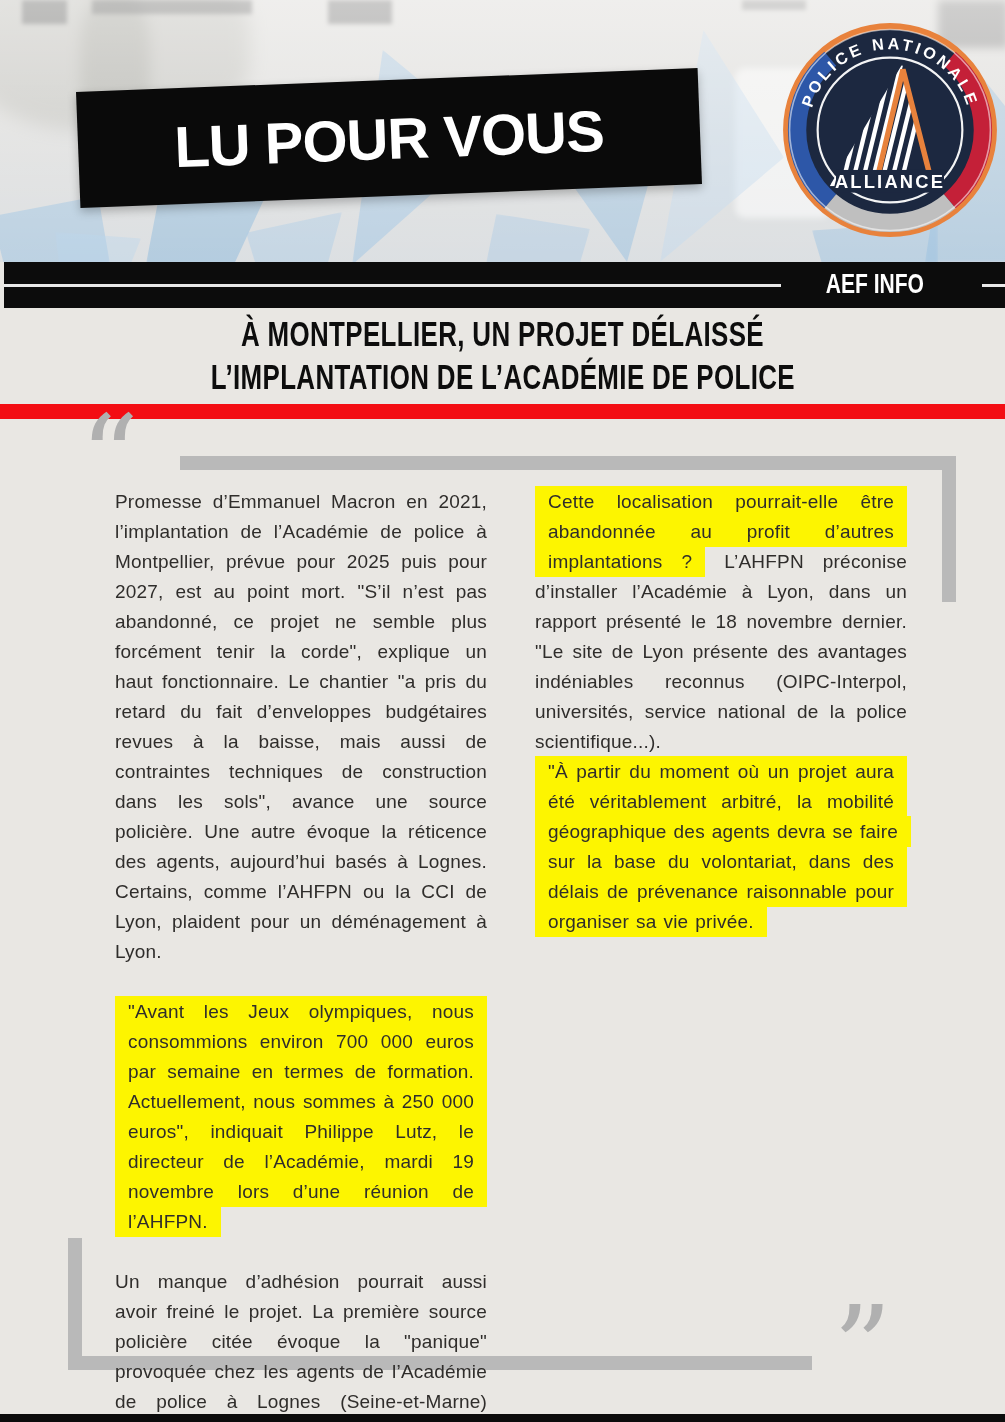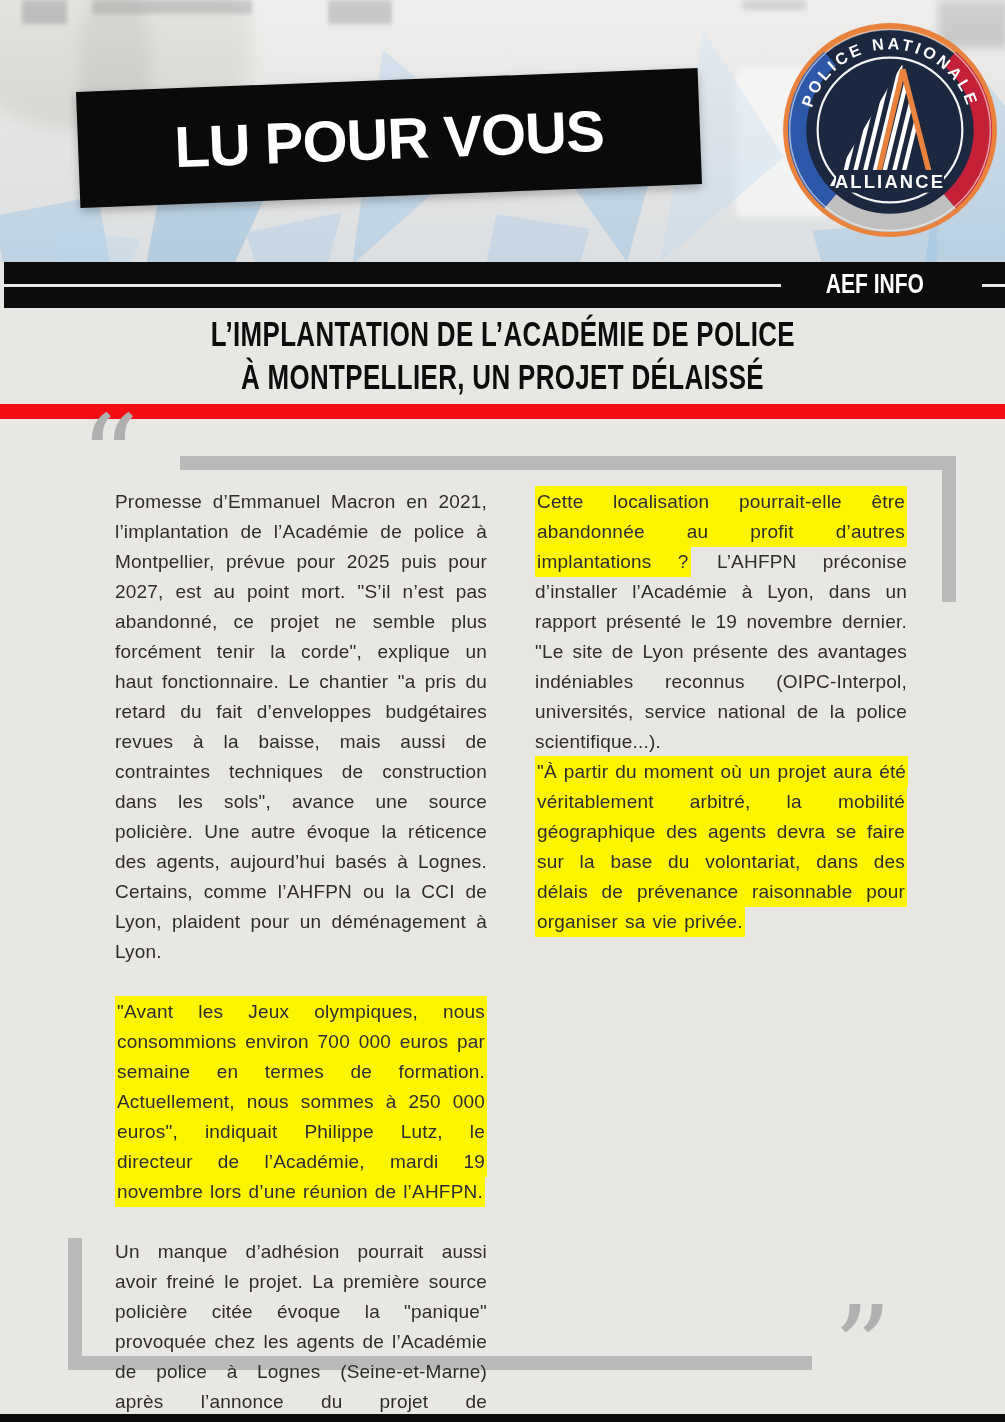--- a/index.html
+++ b/index.html
@@ -76,21 +76,21 @@
   .frame-right{left:942px;top:456px;width:14px;height:146px}
   .frame-left{left:68px;top:1238px;width:14px;height:132px}
   .frame-bottom{left:68px;top:1356px;width:744px;height:14px}
 
   
   .article{position:absolute;left:115px;top:487px;width:792px;display:flex;gap:48px}
   .col{width:372px;font-size:19px;line-height:30px;color:var(--ink);text-align:justify;
     letter-spacing:.2px;word-spacing:1.5px}
   .para{margin:0}
   .para.spaced{margin-top:30px}
-  .hl{background:var(--highlight-yellow);padding:5px 2px;box-decoration-break:clone;-webkit-box-decoration-break:clone}
+  .hl{background:var(--highlight-yellow);padding:5px 13px;box-decoration-break:clone;-webkit-box-decoration-break:clone}
 
   
   .footer-label{position:absolute;left:0;top:1392px;width:1005px;text-align:center;
     font-size:15px;font-weight:bold;color:#151515;letter-spacing:.5px}
   .condC{display:inline-block;transform:scaleX(.85);transform-origin:50% 50%;white-space:nowrap}
   .bottom-bar{position:absolute;left:0;top:1414px;width:1005px;height:8px;background:var(--bar-black)}
 </style>
 </head>
 <body>
 
@@ -153,39 +153,39 @@
     </text>
   </svg>
 
   <div class="strip">
     <div class="strip-line"></div>
     <div class="strip-line2"></div>
     <span class="strip-label"><span class="condR">AEF INFO</span></span>
   </div>
 
   <div class="headline">
+    <div class="hl-line"><span class="cond">À MONTPELLIER, UN PROJET DÉLAISSÉ</span></div>
     <div class="hl-line"><span class="cond">L’IMPLANTATION DE L’ACADÉMIE DE POLICE</span></div>
-    <div class="hl-line"><span class="cond">À MONTPELLIER, UN PROJET DÉLAISSÉ</span></div>
   </div>
   <div class="red-bar"></div>
 
   <div class="quote quote-open">“</div>
   <div class="frame frame-top"></div>
   <div class="frame frame-right"></div>
   <div class="frame frame-left"></div>
   <div class="frame frame-bottom"></div>
   <div class="quote quote-close">”</div>
 
   <div class="article">
     <div class="col">
         <p class="para"><span class="">Promesse d’Emmanuel Macron en 2021, l’implantation de l’Académie de police à Montpellier, prévue pour 2025 puis pour 2027, est au point mort. "S’il n’est pas abandonné, ce projet ne semble plus forcément tenir la corde", explique un haut fonctionnaire. Le chantier "a pris du retard du fait d’enveloppes budgétaires revues à la baisse, mais aussi de contraintes techniques de construction dans les sols", avance une source policière. Une autre évoque la réticence des agents, aujourd’hui basés à Lognes. Certains, comme l’AHFPN ou la CCI de Lyon, plaident pour un déménagement à Lyon.</span></p>
         <p class="para spaced"><span class="hl">"Avant les Jeux olympiques, nous consommions environ 700 000 euros par semaine en termes de formation. Actuellement, nous sommes à 250 000 euros", indiquait Philippe Lutz, le directeur de l’Académie, mardi 19 novembre lors d’une réunion de l’AHFPN.</span></p>
         <p class="para spaced"><span class="">Un manque d’adhésion pourrait aussi avoir freiné le projet. La première source policière citée évoque la "panique" provoquée chez les agents de l’Académie de police à Lognes (Seine-et-Marne) après l’annonce du projet de déménagement : "Décentraliser les services de police, c’est toujours compliqué. Les gens ont une vie établie en région parisienne."</span></p>
       </div>
     <div class="col">
-        <p class="para"><span class="hl">Cette localisation pourrait-elle être abandonnée au profit d’autres implantations ?</span><span class=""> L’AHFPN préconise d’installer l’Académie à Lyon, dans un rapport présenté le 19 novembre dernier. "Le site de Lyon présente des avantages indéniables reconnus (OIPC-Interpol, universités, service national de la police scientifique...).</span></p>
+        <p class="para"><span class="hl">Cette localisation pourrait-elle être abandonnée au profit d’autres implantations ?</span><span class=""> L’AHFPN préconise d’installer l’Académie à Lyon, dans un rapport présenté le 18 novembre dernier. "Le site de Lyon présente des avantages indéniables reconnus (OIPC-Interpol, universités, service national de la police scientifique...).</span></p>
         <p class="para"><span class="hl">"À partir du moment où un projet aura été véritablement arbitré, la mobilité géographique des agents devra se faire sur la base du volontariat, dans des délais de prévenance raisonnable pour organiser sa vie privée.</span></p>
       </div>
   </div>
 
   <div class="bottom-bar"></div>
 
 </div>
 
 </body></html>

